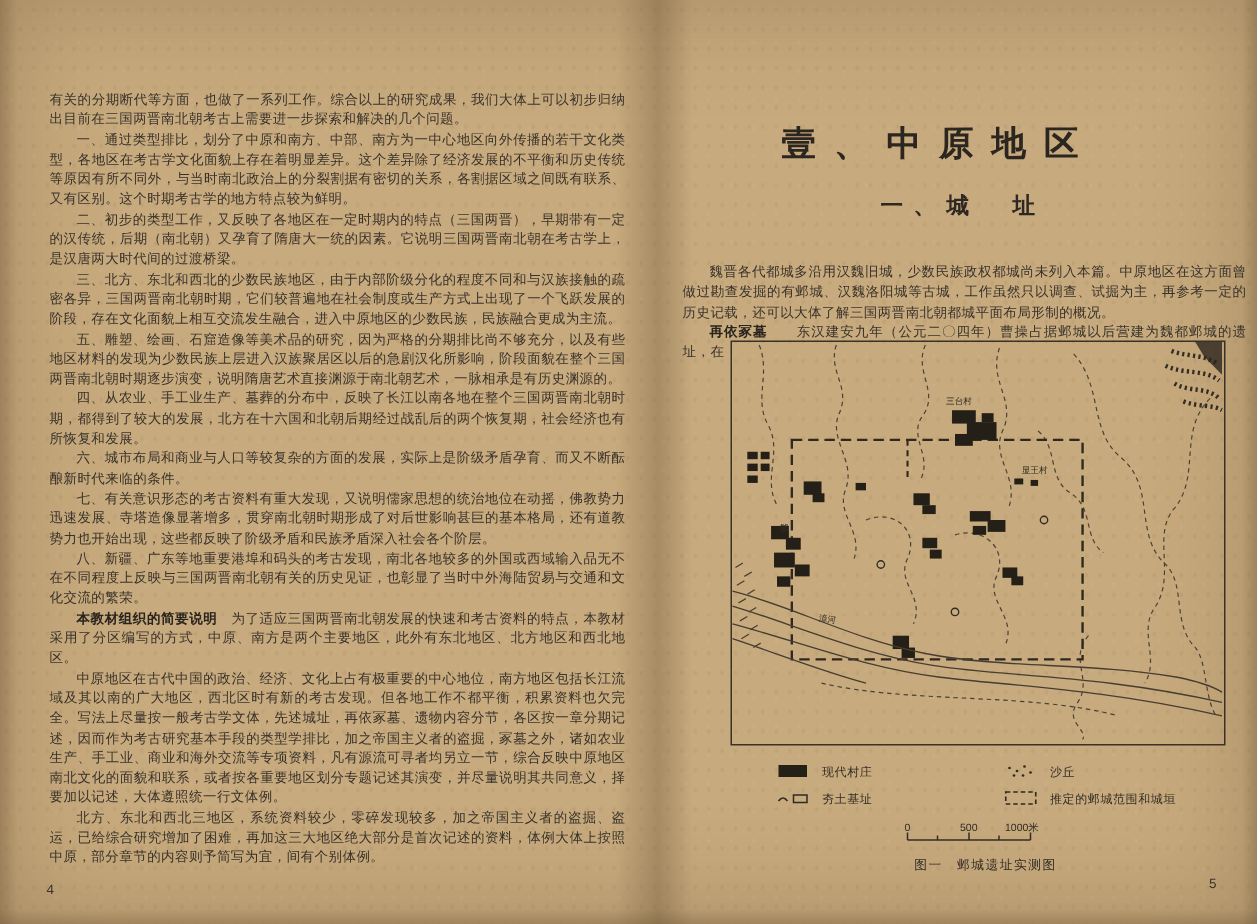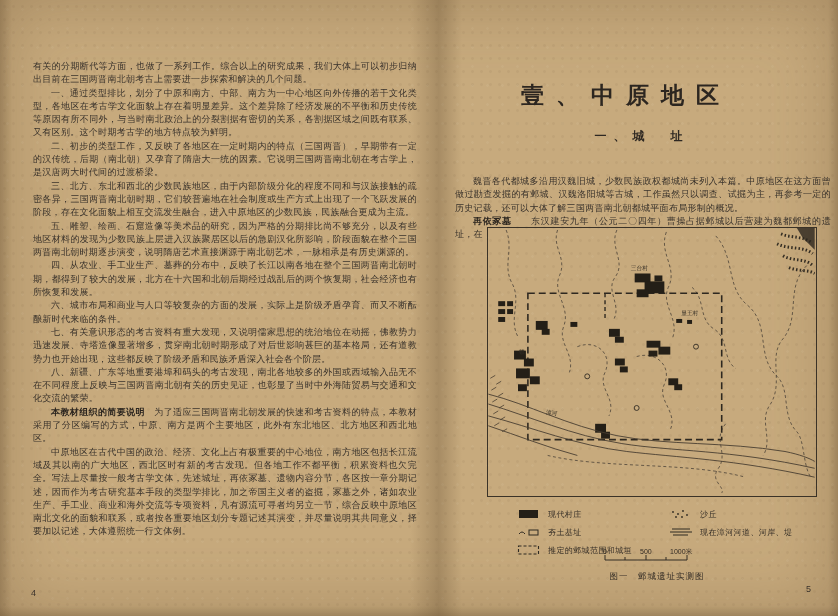--- a/index.html
+++ b/index.html
@@ -26,21 +26,21 @@
   .txt b{font-weight:bold;color:#2a241e;}
 
   .page-left-text{position:absolute;left:33px;top:36px;width:384px;}
   .page-num{position:absolute;font-size:9px;filter:blur(.3px);color:#3b332b;}
   .pn-left{left:31px;top:588px;}
   .pn-right{left:806px;top:584px;}
 
   .chapter-title{position:absolute;left:436px;top:80px;width:380px;text-align:center;
     font-size:23px;font-weight:bold;letter-spacing:12px;color:#2c2620;filter:blur(.28px);white-space:nowrap;}
   .section-title{position:absolute;left:452px;top:128px;width:380px;text-align:center;
-    font-size:12px;font-weight:bold;letter-spacing:7px;color:#2e2822;filter:blur(.3px);}
+    font-size:15px;font-weight:bold;letter-spacing:7px;color:#2e2822;filter:blur(.3px);}
   .page-right-text{position:absolute;left:455px;top:151px;width:376px;}
 
   .map-figure{position:absolute;left:487px;top:227px;width:330px;height:270px;
     border:1.6px solid #3a3227;box-sizing:border-box;}
   .map-figure svg{display:block;}
 
   .legend{position:absolute;left:517px;top:505px;width:322px;display:grid;
     grid-template-columns:148px 1fr;grid-auto-rows:18px;column-gap:4px;}
   .legend-row{display:flex;align-items:center;gap:7px;}
   .legend-label{font-size:8px;letter-spacing:.4px;filter:blur(.28px);color:#352e26;white-space:nowrap;}
@@ -64,20 +64,21 @@
   <p><b></b><span>一、通过类型排比，划分了中原和南方、中部、南方为一中心地区向外传播的若干文化类型，各地区在考古学文化面貌上存在着明显差异。这个差异除了经济发展的不平衡和历史传统等原因有所不同外，与当时南北政治上的分裂割据有密切的关系，各割据区域之间既有联系、又有区别。这个时期考古学的地方特点较为鲜明。</span></p>
   <p><b></b><span>二、初步的类型工作，又反映了各地区在一定时期内的特点（三国两晋），早期带有一定的汉传统，后期（南北朝）又孕育了隋唐大一统的因素。它说明三国两晋南北朝在考古学上，是汉唐两大时代间的过渡桥梁。</span></p>
   <p><b></b><span>三、北方、东北和西北的少数民族地区，由于内部阶级分化的程度不同和与汉族接触的疏密各异，三国两晋南北朝时期，它们较普遍地在社会制度或生产方式上出现了一个飞跃发展的阶段，存在文化面貌上相互交流发生融合，进入中原地区的少数民族，民族融合更成为主流。</span></p>
   <p><b></b><span>五、雕塑、绘画、石窟造像等美术品的研究，因为严格的分期排比尚不够充分，以及有些地区材料的发现为少数民族上层进入汉族聚居区以后的急剧汉化所影响，阶段面貌在整个三国两晋南北朝时期逐步演变，说明隋唐艺术直接渊源于南北朝艺术，一脉相承是有历史渊源的。</span></p>
   <p><b></b><span>四、从农业、手工业生产、墓葬的分布中，反映了长江以南各地在整个三国两晋南北朝时期，都得到了较大的发展，北方在十六国和北朝后期经过战乱后的两个恢复期，社会经济也有所恢复和发展。</span></p>
   <p><b></b><span>六、城市布局和商业与人口等较复杂的方面的发展，实际上是阶级矛盾孕育、而又不断酝酿新时代来临的条件。</span></p>
   <p><b></b><span>七、有关意识形态的考古资料有重大发现，又说明儒家思想的统治地位在动摇，佛教势力迅速发展、寺塔造像显著增多，贯穿南北朝时期形成了对后世影响甚巨的基本格局，还有道教势力也开始出现，这些都反映了阶级矛盾和民族矛盾深入社会各个阶层。</span></p>
   <p><b></b><span>八、新疆、广东等地重要港埠和码头的考古发现，南北各地较多的外国或西域输入品无不在不同程度上反映与三国两晋南北朝有关的历史见证，也彰显了当时中外海陆贸易与交通和文化交流的繁荣。</span></p>
   <p><b>本教材组织的简要说明</b><span>　为了适应三国两晋南北朝发展的快速和考古资料的特点，本教材采用了分区编写的方式，中原、南方是两个主要地区，此外有东北地区、北方地区和西北地区。</span></p>
   <p><b></b><span>中原地区在古代中国的政治、经济、文化上占有极重要的中心地位，南方地区包括长江流域及其以南的广大地区，西北区时有新的考古发现。但各地工作不都平衡，积累资料也欠完全。写法上尽量按一般考古学文体，先述城址，再依冢墓、遗物内容分节，各区按一章分期记述，因而作为考古研究基本手段的类型学排比，加之帝国主义者的盗掘，冢墓之外，诸如农业生产、手工业、商业和海外交流等专项资料，凡有源流可寻者均另立一节，综合反映中原地区南北文化的面貌和联系，或者按各重要地区划分专题记述其演变，并尽量说明其共同意义，择要加以记述，大体遵照统一行文体例。</span></p>
+  <p><b></b><span>北方、东北和西北三地区，系统资料较少，零碎发现较多，加之帝国主义者的盗掘、盗运，已给综合研究增加了困难，再加这三大地区绝大部分是首次记述的资料，体例大体上按照中原，部分章节的内容则予简写为宜，间有个别体例。</span></p>
 </div>
 <div class="page-num pn-left">4</div>
 
 <div class="chapter-title">壹、中原地区</div>
 <div class="section-title">一、城　址</div>
 
 <div class="page-right-text txt">
   <p><b></b><span>魏晋各代都城多沿用汉魏旧城，少数民族政权都城尚未列入本篇。中原地区在这方面曾做过勘查发掘的有邺城、汉魏洛阳城等古城，工作虽然只以调查、试掘为主，再参考一定的历史记载，还可以大体了解三国两晋南北朝都城平面布局形制的概况。</span></p>
   <p><b>再依冢墓</b><span>　　东汉建安九年（公元二〇四年）曹操占据邺城以后营建为魏都邺城的遗址，在</span></p>
 </div>
@@ -186,30 +187,20 @@
   </div>
   <div class="legend-row">
     <svg class="legend-icon" width="24" height="12">
       <path d="M2,8 Q5,4 8,8" stroke="#2f2a22" fill="none" stroke-width="1"></path>
         <rect x="12" y="4" width="9" height="5" fill="none" stroke="#2f2a22" stroke-width="1"></rect>
     </svg>
     <span class="legend-label">夯土基址</span>
   </div>
   <div class="legend-row">
     <svg class="legend-icon" width="24" height="12">
-      <g stroke="#2f2a22" stroke-width="1">
-          <line x1="3" y1="3" x2="21" y2="3"></line>
-          <line x1="1" y1="6" x2="23" y2="6"></line>
-          <line x1="4" y1="9" x2="19" y2="9"></line>
-        </g>
-    </svg>
-    <span class="legend-label">现在漳河河道、河岸、堤</span>
-  </div>
-  <div class="legend-row">
-    <svg class="legend-icon" width="24" height="12">
         <rect x="1.5" y="2" width="20" height="8" fill="none" stroke="#2f2a22" stroke-width="1.1" stroke-dasharray="3,2"></rect>
       </svg>
     <span class="legend-label">推定的邺城范围和城垣</span>
   </div>
 </div>
 
 <div class="scalebar">
   <svg width="92" height="16">
     <g stroke="#332c24" stroke-width="1">
       <line x1="3" y1="12" x2="85" y2="12"></line>

